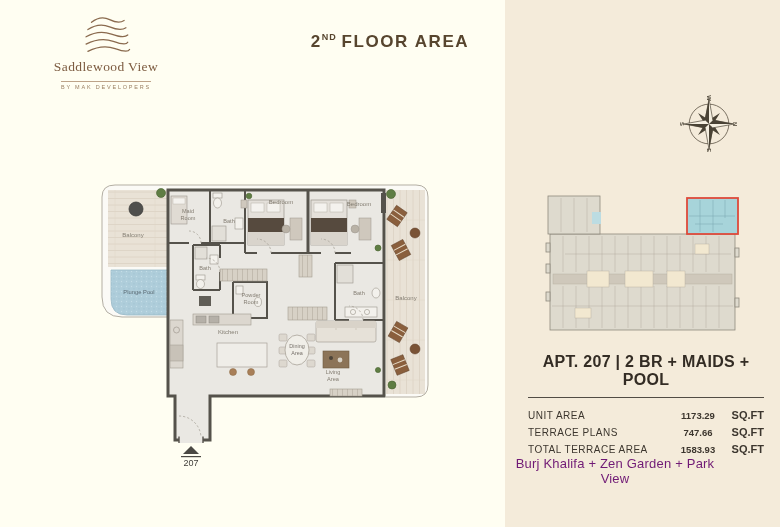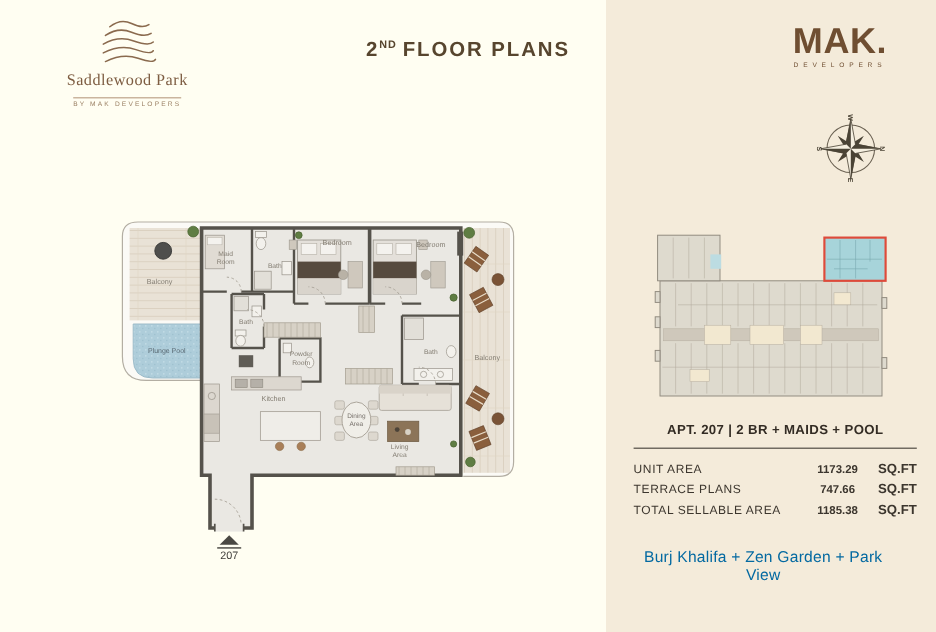--- a/index.html
+++ b/index.html
@@ -22,60 +22,56 @@
   .dev-logo { position:absolute; left:640px; top:20px; width:120px; text-align:center; color:#6f4e31; }
   .dev-name { font-size:30px; font-weight:800; letter-spacing:.5px; line-height:1; }
   .dev-tagline { font-size:5.5px; letter-spacing:4px; margin-top:2px; }
 
   .compass { position:absolute; left:680px; top:94px; }
   .key-plan { position:absolute; left:535px; top:188px; }
   .floor-plan { position:absolute; left:95px; top:160px; }
 
   
   .unit-info { position:absolute; left:528px; top:353px; width:236px; }
-  .apt-title { text-align:center; font-size:11px; font-weight:700; letter-spacing:.3px; color:#332c24; }
+  .apt-title { text-align:center; font-size:16px; font-weight:700; letter-spacing:.3px; color:#332c24; }
   .info-rule { border:none; border-top:1.5px solid #514c44; margin:8px 0 11px 0; }
   .info-row { display:flex; align-items:baseline; margin-bottom:5px; }
   .info-label { flex:1; font-size:10px; font-weight:400; letter-spacing:.5px; color:#3c362e; }
   .info-value { width:52px; text-align:center; font-size:9.5px; font-weight:700; color:#3c362e; }
   .info-unit { width:40px; text-align:right; font-size:11px; font-weight:700; color:#3c362e; }
 
-  .views-line { position:absolute; left:505px; top:456px; width:220px; text-align:center; font-size:13px; color:#0369a1; letter-spacing:.2px;margin-left:21px; }
+  .views-line { position:absolute; left:505px; top:456px; width:220px; text-align:center; font-size:13px; color:#701a75; letter-spacing:.2px; }
 
   svg text { font-family:"Liberation Sans", sans-serif; }
 </style>
 </head>
 <body>
 
 <div class="page">
 
   <div class="right-panel"></div>
 
   <div class="brand">
     <svg class="brand-waves" width="58" height="46" viewBox="0 0 64 48">
       <g fill="none" stroke="#8a6a4e" stroke-width="1.4" stroke-linecap="round">
         <path d="M16 10 Q26 2 36 7 T 52 8"></path>
         <path d="M12 18 Q24 10 36 15 T 54 16"></path>
         <path d="M10 26 Q24 18 38 23 T 56 24"></path>
         <path d="M10 34 Q26 26 40 31 T 56 32"></path>
         <path d="M12 42 Q28 34 42 39 T 58 40"></path>
       </g>
     </svg>
-    <div class="brand-name">Saddlewood Park</div>
+    <div class="brand-name">Saddlewood View</div>
     <div class="brand-tagline">BY MAK DEVELOPERS</div>
   </div>
 
   <div class="page-title">
-    <span>2</span><sup>ND</sup><span class="title-rest">FLOOR PLANS</span>
+    <span>2</span><sup>ND</sup><span class="title-rest">FLOOR AREA</span>
   </div>
 
-  <div class="dev-logo">
-    <div class="dev-name">MAK.</div>
-    <div class="dev-tagline">DEVELOPERS</div>
-  </div>
 
   <svg class="compass" width="58" height="60" viewBox="0 0 60 60">
     <g transform="rotate(90 30 30)">
       <circle cx="30" cy="30" r="20.5" fill="none" stroke="#6a6152" stroke-width="0.9"></circle>
       <polygon points="30,14 33,27 46,30 33,33 30,46 27,33 14,30 27,27" fill="#4a4335" transform="rotate(45 30 30)"></polygon>
       <polygon points="30,4 34,26 56,30 34,34 30,56 26,34 4,30 26,26" fill="#f5efe0" stroke="#4a4335" stroke-width="0.7"></polygon>
       <path d="M30 4 L30 30 L25.5 25.5 Z" fill="#4a4335"></path>
       <path d="M56 30 L30 30 L34.5 25.5 Z" fill="#4a4335"></path>
       <path d="M30 56 L30 30 L34.5 34.5 Z" fill="#4a4335"></path>
       <path d="M4 30 L30 30 L25.5 34.5 Z" fill="#4a4335"></path>
@@ -336,21 +332,21 @@
       <span class="info-label">UNIT AREA</span>
       <span class="info-value">1173.29</span>
       <span class="info-unit">SQ.FT</span>
     </div>
     <div class="info-row">
       <span class="info-label">TERRACE PLANS</span>
       <span class="info-value">747.66</span>
       <span class="info-unit">SQ.FT</span>
     </div>
     <div class="info-row">
-      <span class="info-label">TOTAL SELLABLE AREA</span>
-      <span class="info-value">1185.38</span>
+      <span class="info-label">TOTAL TERRACE AREA</span>
+      <span class="info-value">1583.93</span>
       <span class="info-unit">SQ.FT</span>
     </div>
   </div>
 
   <div class="views-line">Burj Khalifa + Zen Garden + Park View</div>
 
 </div>
 
 </body></html>

